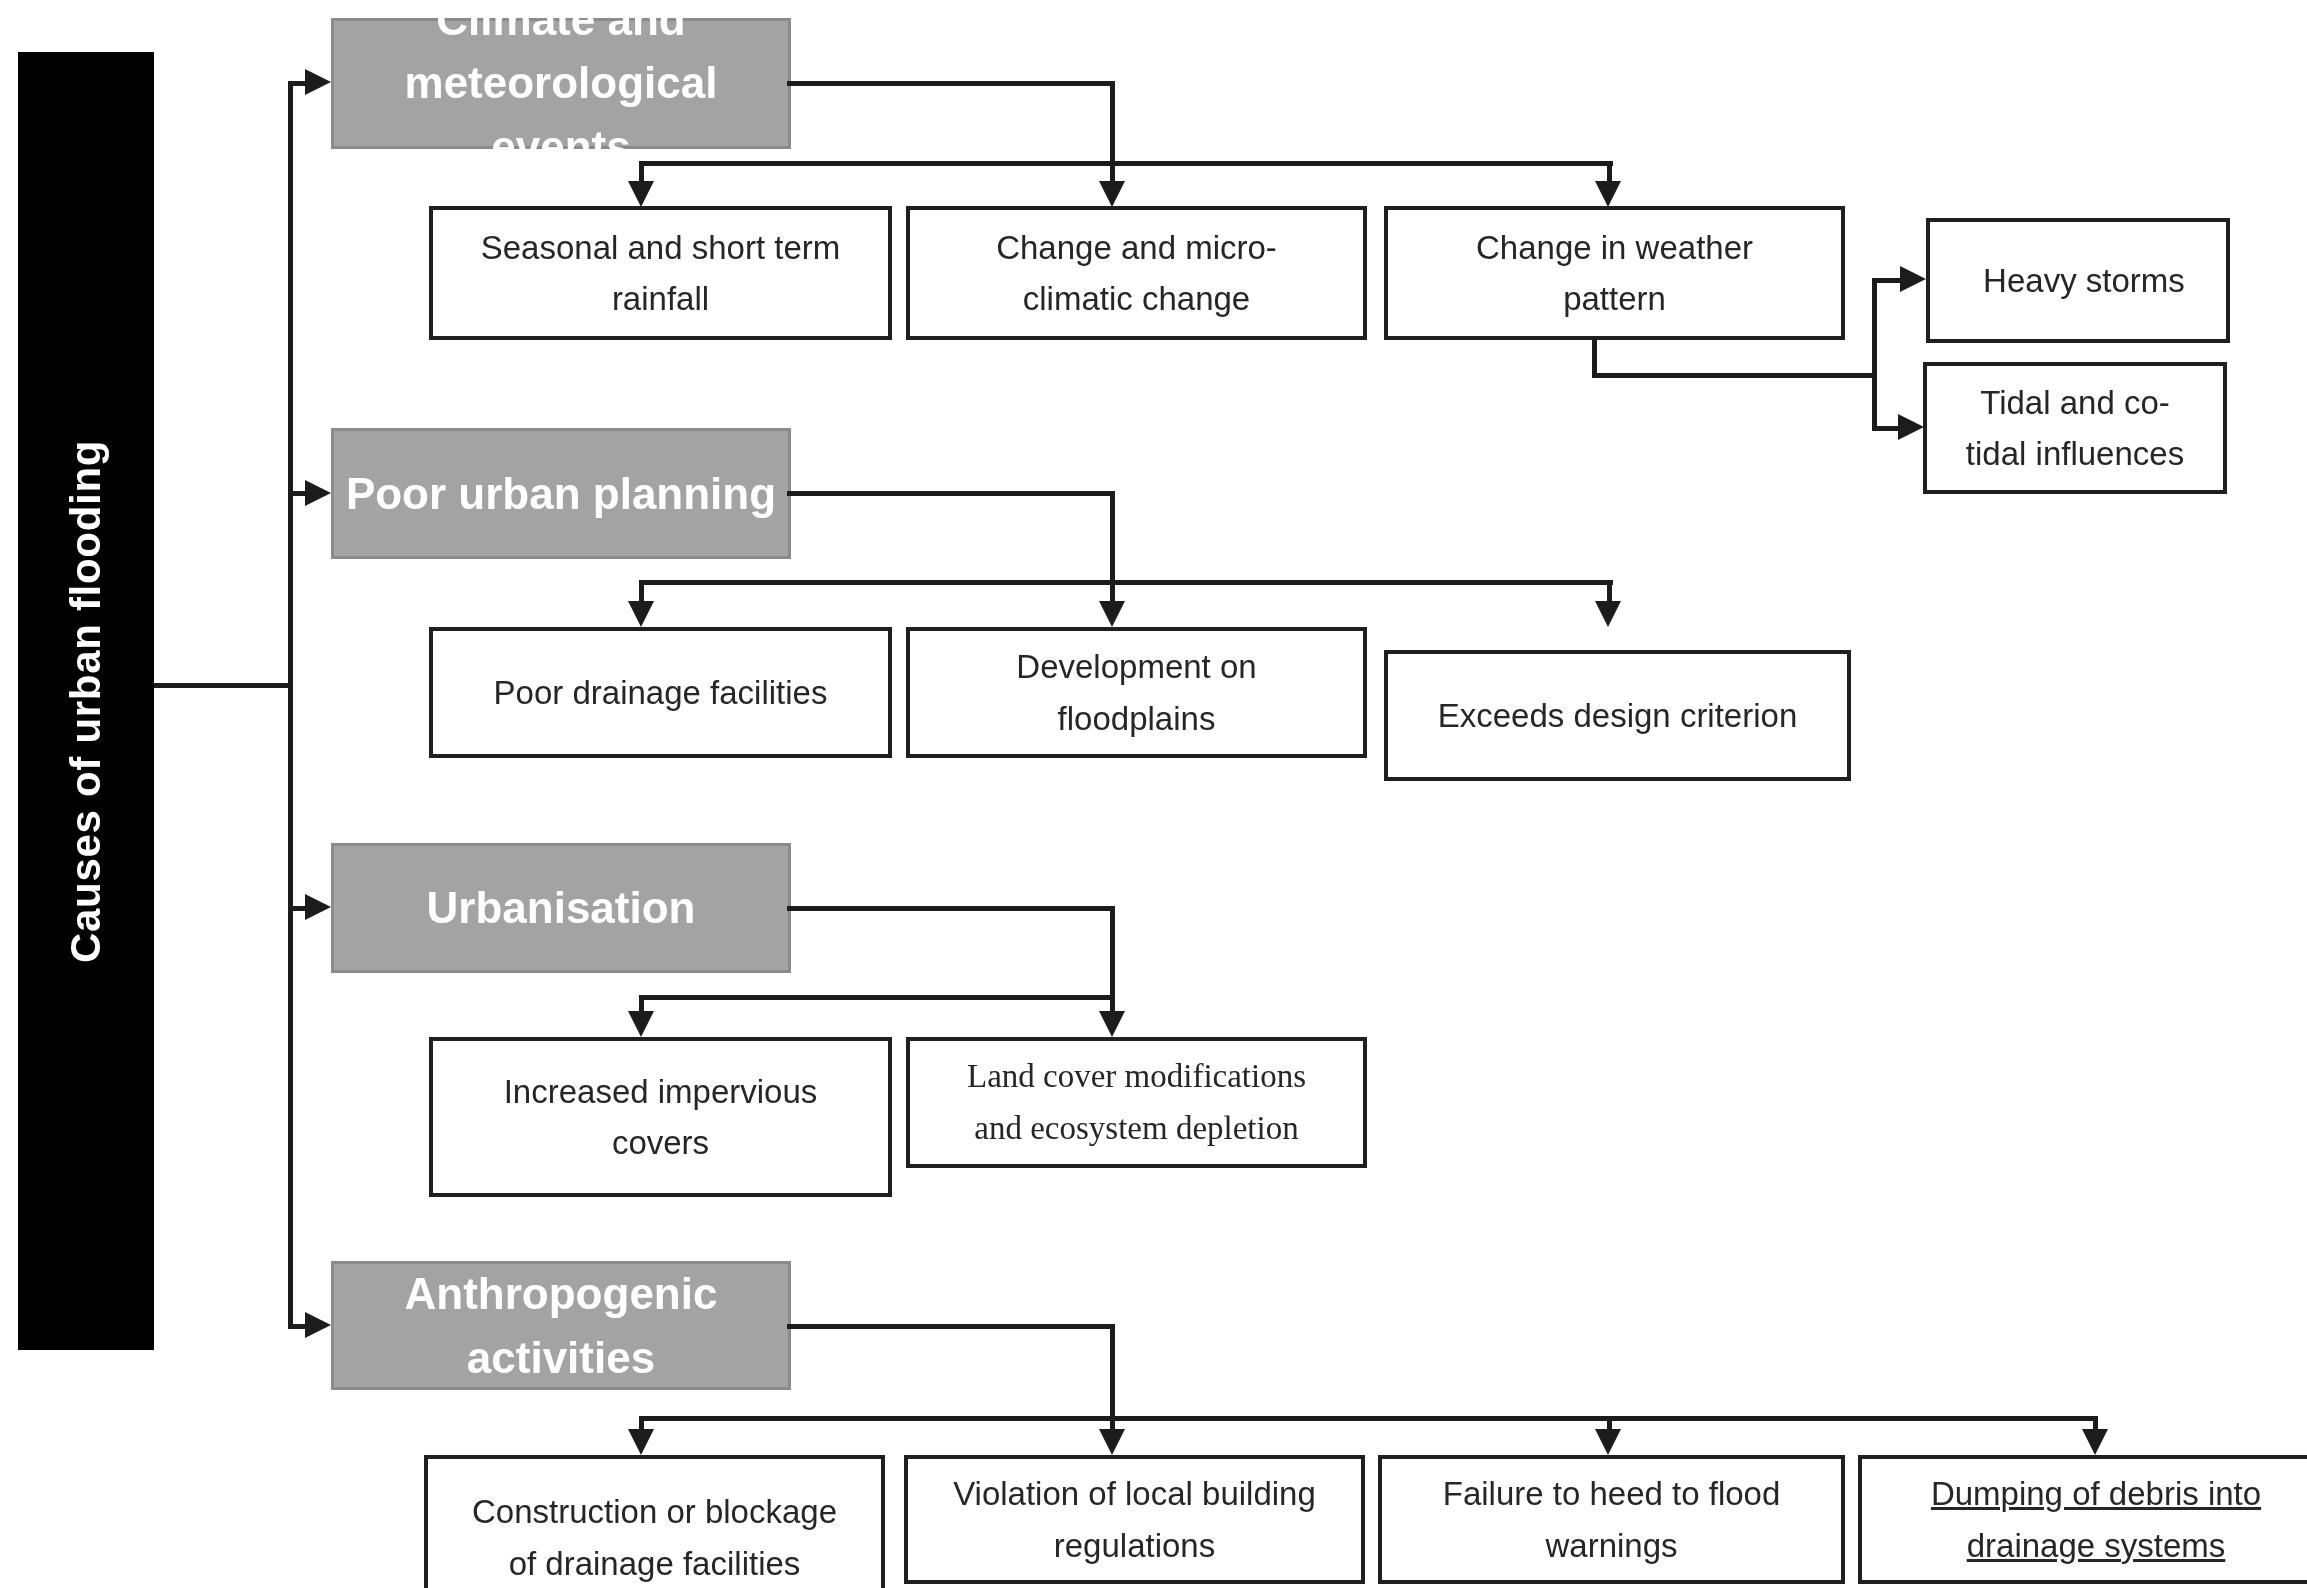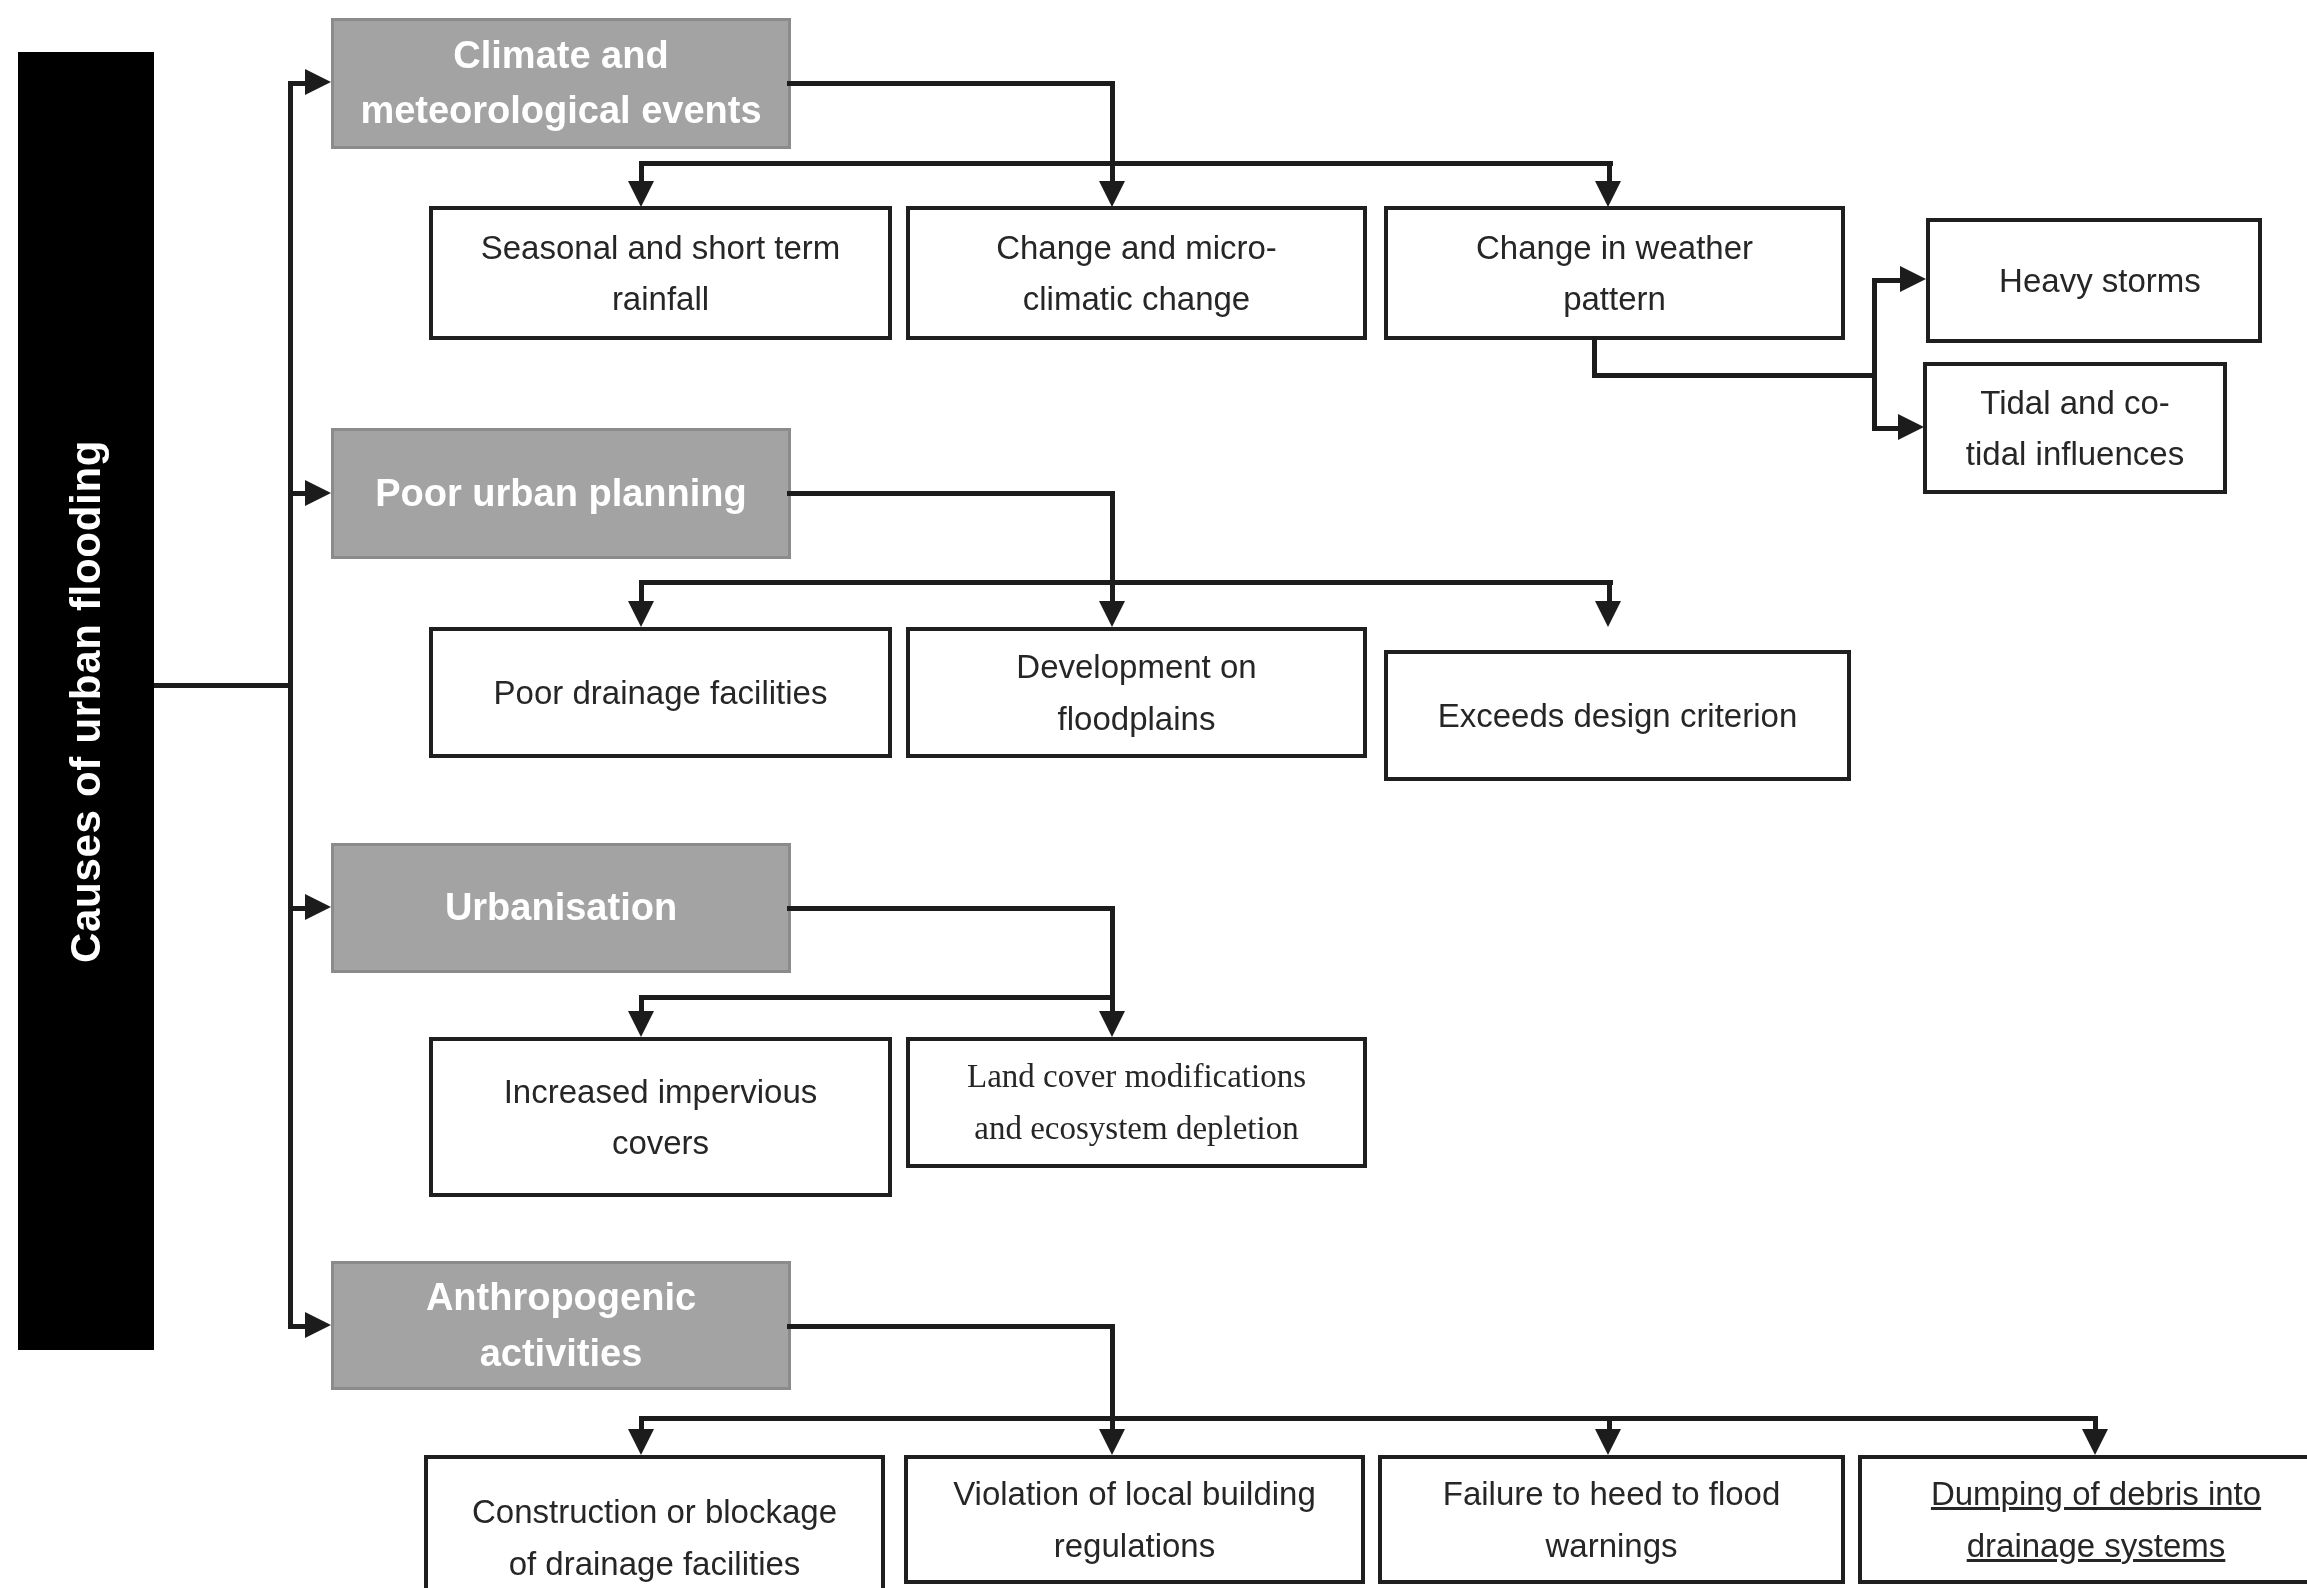--- a/index.html
+++ b/index.html
@@ -25,21 +25,21 @@
     font-weight: bold;
     letter-spacing: 0.7px;
     box-sizing: border-box;
   }
   
   .gbox {
     position: absolute;
     background: #a3a3a3;
     border: 3.4px solid #8b8b8b;
     color: #ffffff;
-    font-size: 38px;
+    font-size: 44px;
     font-weight: bold;
     line-height: 1.45;
     display: flex;
     align-items: center;
     justify-content: center;
     text-align: center;
     white-space: pre-line;
     box-sizing: border-box;
     padding: 0 6.8px;
   }
@@ -111,21 +111,21 @@
 pattern</div>
 
   <div class="vl" style="left:1592px; top:337px; height:41px;"></div>
   <div class="hl" style="left:1592px; top:373px; width:285px;"></div>
   <div class="vl" style="left:1872px; top:278px; height:153px;"></div>
   <div class="hl" style="left:1872px; top:278px; width:30px;"></div>
   <div class="ar" style="left:1900px; top:266px;"></div>
   <div class="hl" style="left:1872px; top:426px; width:27px;"></div>
   <div class="ar" style="left:1898px; top:414px;"></div>
 
-  <div class="wbox" style="left:1926px; top:218px; width:336px; height:125px;padding-left:16px;">Heavy storms</div>
+  <div class="wbox" style="left:1926px; top:218px; width:304px; height:125px;padding-left:16px;">Heavy storms</div>
   <div class="wbox" style="left:1923px; top:362px; width:304px; height:132px;">Tidal and co-
 tidal influences</div>
 
   <div class="gbox" style="left:331px; top:428px; width:460px; height:131px;">Poor urban planning</div>
 
   <div class="hl" style="left:787px; top:491px; width:328px;"></div>
   <div class="vl" style="left:1110px; top:491px; height:93px;"></div>
   <div class="hl" style="left:639px; top:580px; width:974px;"></div>
   <div class="vl" style="left:639px; top:580px; height:22.5px;"></div>
   <div class="ad" style="left:628px; top:601px;"></div>

